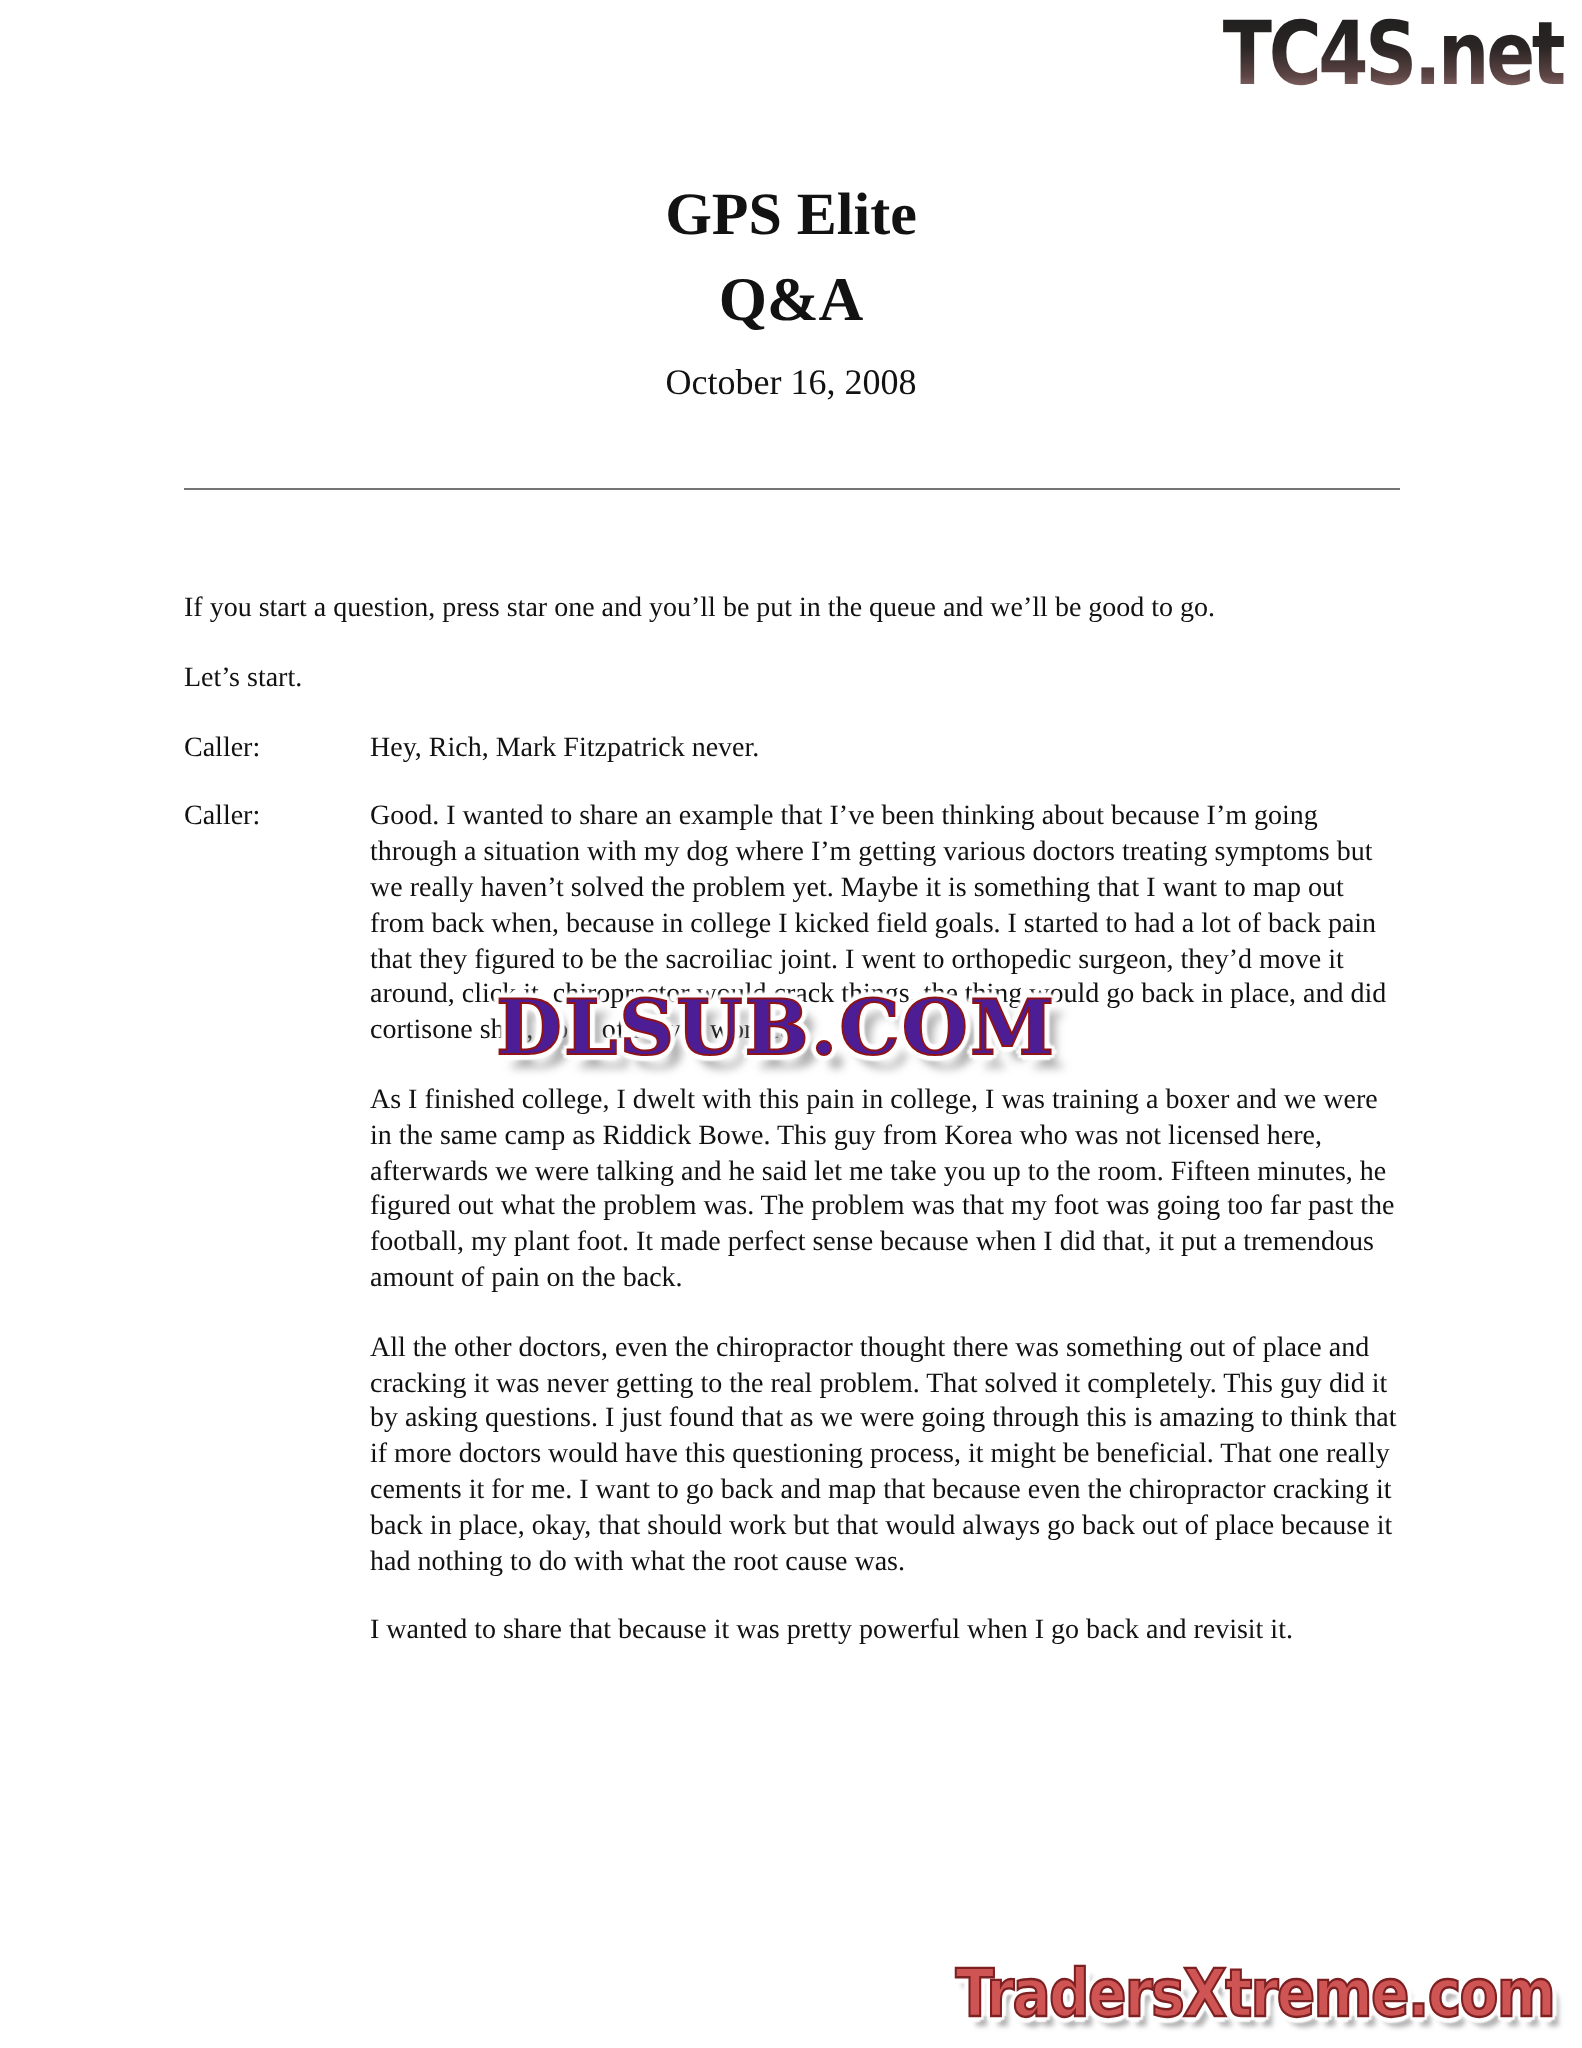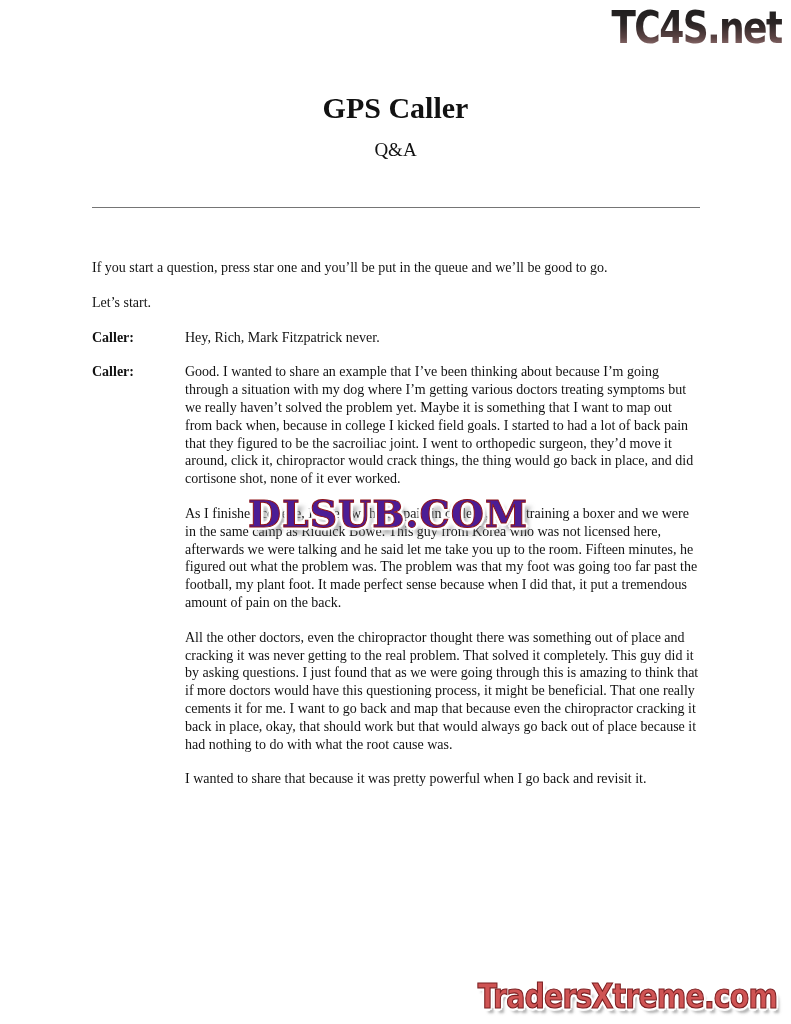--- a/index.html
+++ b/index.html
@@ -34,39 +34,39 @@
       -webkit-background-clip: text;
       background-clip: text;
       color: transparent;
       -webkit-text-fill-color: transparent;
     }
   }
 
   
   .doc-header { text-align: center; padding-top: 90px; }
   .doc-title  { font-size: 30px; font-weight: bold; margin: 0; line-height: 36px; }
-  .doc-subtitle { font-size: 19px; font-weight: normal; margin: 9px 0 0; line-height: 30px; }
+  .doc-subtitle { font-size: 31px; font-weight: bold; margin: 9px 0 0; line-height: 30px; }
   .doc-date { font-size: 18px; font-weight: normal; margin: 15px 0 0; line-height: 22px; }
 
   .divider {
     border: none;
     border-top: 1.5px solid #757575;
     margin: 42px 91px 0 92px;
   }
 
   
   .content {
     margin: 51px 91px 0 92px;
     font-size: 14px;
     line-height: 17.8px;
     text-align: left;
   }
   .content p { margin: 0 0 17px 0; }
   .dialogue-row { display: flex; margin: 0 0 17px 0; }
-  .speaker { width: 93px; flex-shrink: 0; font-weight: bold; }
+  .speaker { width: 93px; flex-shrink: 0; font-weight: normal; }
   .speech { flex: 1; }
   .speech p { margin: 0 0 17px 0; }
   .speech p:last-child { margin-bottom: 0; }
 
   
   .watermark {
     position: absolute;
     left: 248px;
     top: 480px;
     font-family: "DejaVu Serif", serif;
@@ -113,22 +113,23 @@
   }
 </style>
 </head>
 <body>
 
 <div class="page">
 
   <div class="top-logo">TC4S.net</div>
 
   <div class="doc-header">
-    <div class="doc-title">GPS Caller</div>
+    <div class="doc-title">GPS Elite</div>
     <div class="doc-subtitle">Q&amp;A</div>
+    <div class="doc-date">October 16, 2008</div>
   </div>
 
   <hr class="divider">
 
   <div class="content">
 
     <p>If you start a question, press star one and you’ll be put in the queue and we’ll be good to go.</p>
 
     <p>Let’s start.</p>
 

